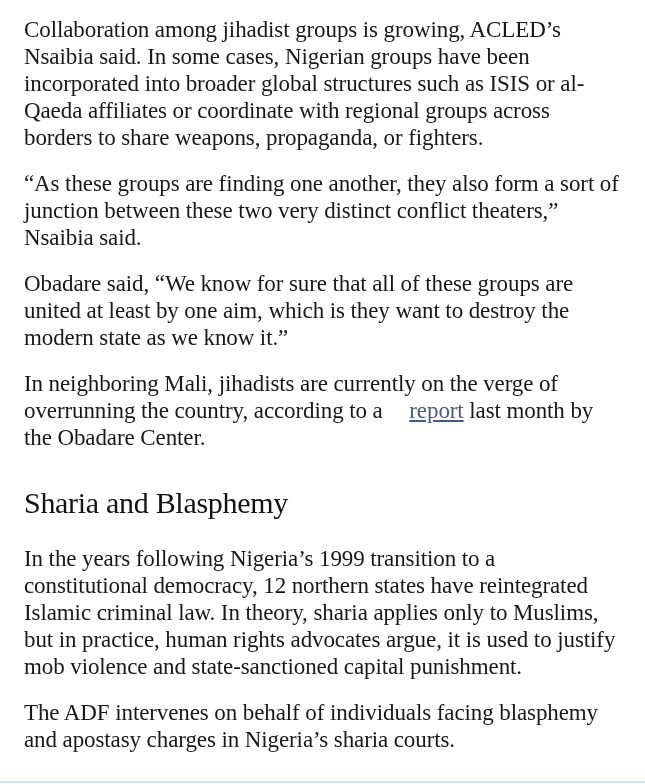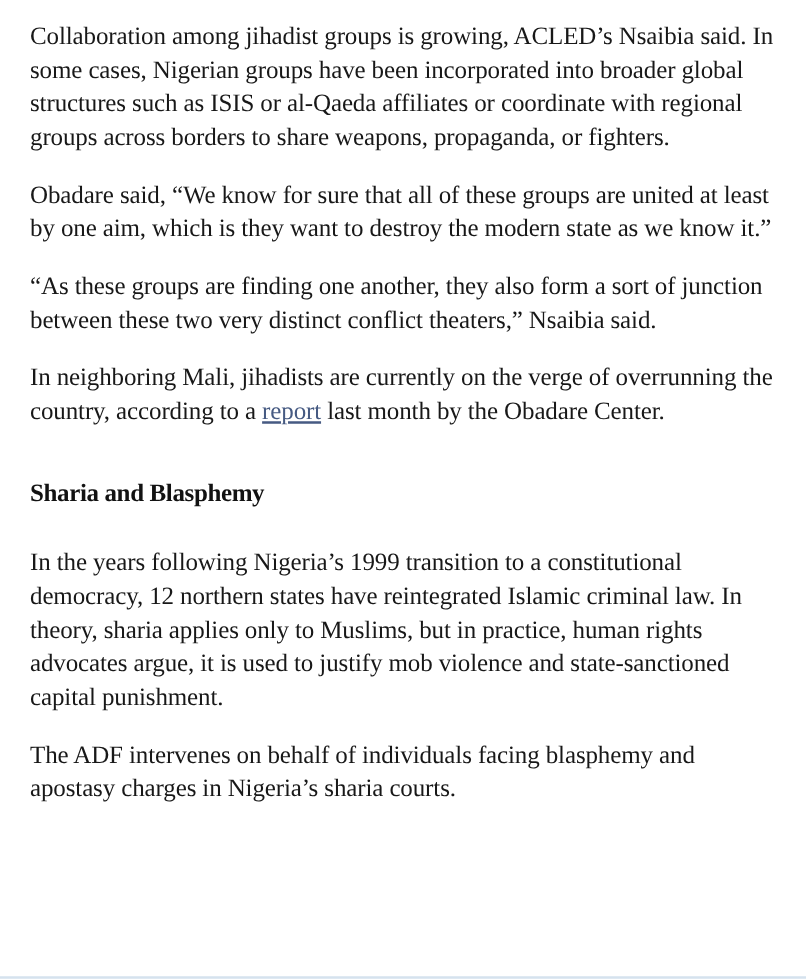--- a/index.html
+++ b/index.html
@@ -18,36 +18,37 @@
     height: 784px;
     position: relative;
     overflow: hidden;
     font-family: "Liberation Serif", serif;
     color: var(--text-color);
   }
   .article-content {
     padding: 16px 24px 0 24px;
   }
   .article-content p {
-    font-size: 20px;
+    font-size: 23px;
     line-height: 27px;
     margin: 0 0 19px 0;
     letter-spacing: -0.1px;
     color: var(--text-color);
   }
   .article-content a {
     color: var(--link-color);
     text-decoration: underline;
     text-underline-offset: 2px;
     cursor: pointer;
+    margin-left: 21px;
   }
   .section-heading {
-    font-size: 20px;
+    font-size: 30px;
     line-height: 36px;
-    font-weight: 700;
+    font-weight: 400;
     color: var(--heading-color);
     letter-spacing: -0.3px;
     margin: 34px 0 24px 0;
   }
   .bottom-divider {
     position: absolute;
     left: 0;
     right: 0;
     bottom: 1px;
     height: 2px;
@@ -55,23 +56,23 @@
   }
 </style>
 </head>
 <body>
 
 <main class="article-content">
 
   <p>Collaboration among jihadist groups is growing, ACLED’s Nsaibia said. In some cases, Nigerian groups have been incorporated into broader global structures such as ISIS or al-Qaeda affiliates or coordinate with regional groups across borders to share weapons, propaganda, or fighters.</p>
 
 
+  <p>“As these groups are finding one another, they also form a sort of junction between these two very distinct conflict theaters,” Nsaibia said.</p>
+
   <p>Obadare said, “We know for sure that all of these groups are united at least by one aim, which is they want to destroy the modern state as we know it.”</p>
-
-  <p>“As these groups are finding one another, they also form a sort of junction between these two very distinct conflict theaters,” Nsaibia said.</p>
 
   <p><span>In neighboring Mali, jihadists are currently on the verge of overrunning the country, according to a </span><a href="#">report</a><span> last month by the Obadare Center.</span></p>
 
   <h2 class="section-heading">Sharia and Blasphemy</h2>
 
   <p>In the years following Nigeria’s 1999 transition to a constitutional democracy, 12 northern states have reintegrated Islamic criminal law. In theory, sharia applies only to Muslims, but in practice, human rights advocates argue, it is used to justify mob violence and state-sanctioned capital punishment.</p>
 
 
   <p>The ADF intervenes on behalf of individuals facing blasphemy and apostasy charges in Nigeria’s sharia courts.</p>
 

